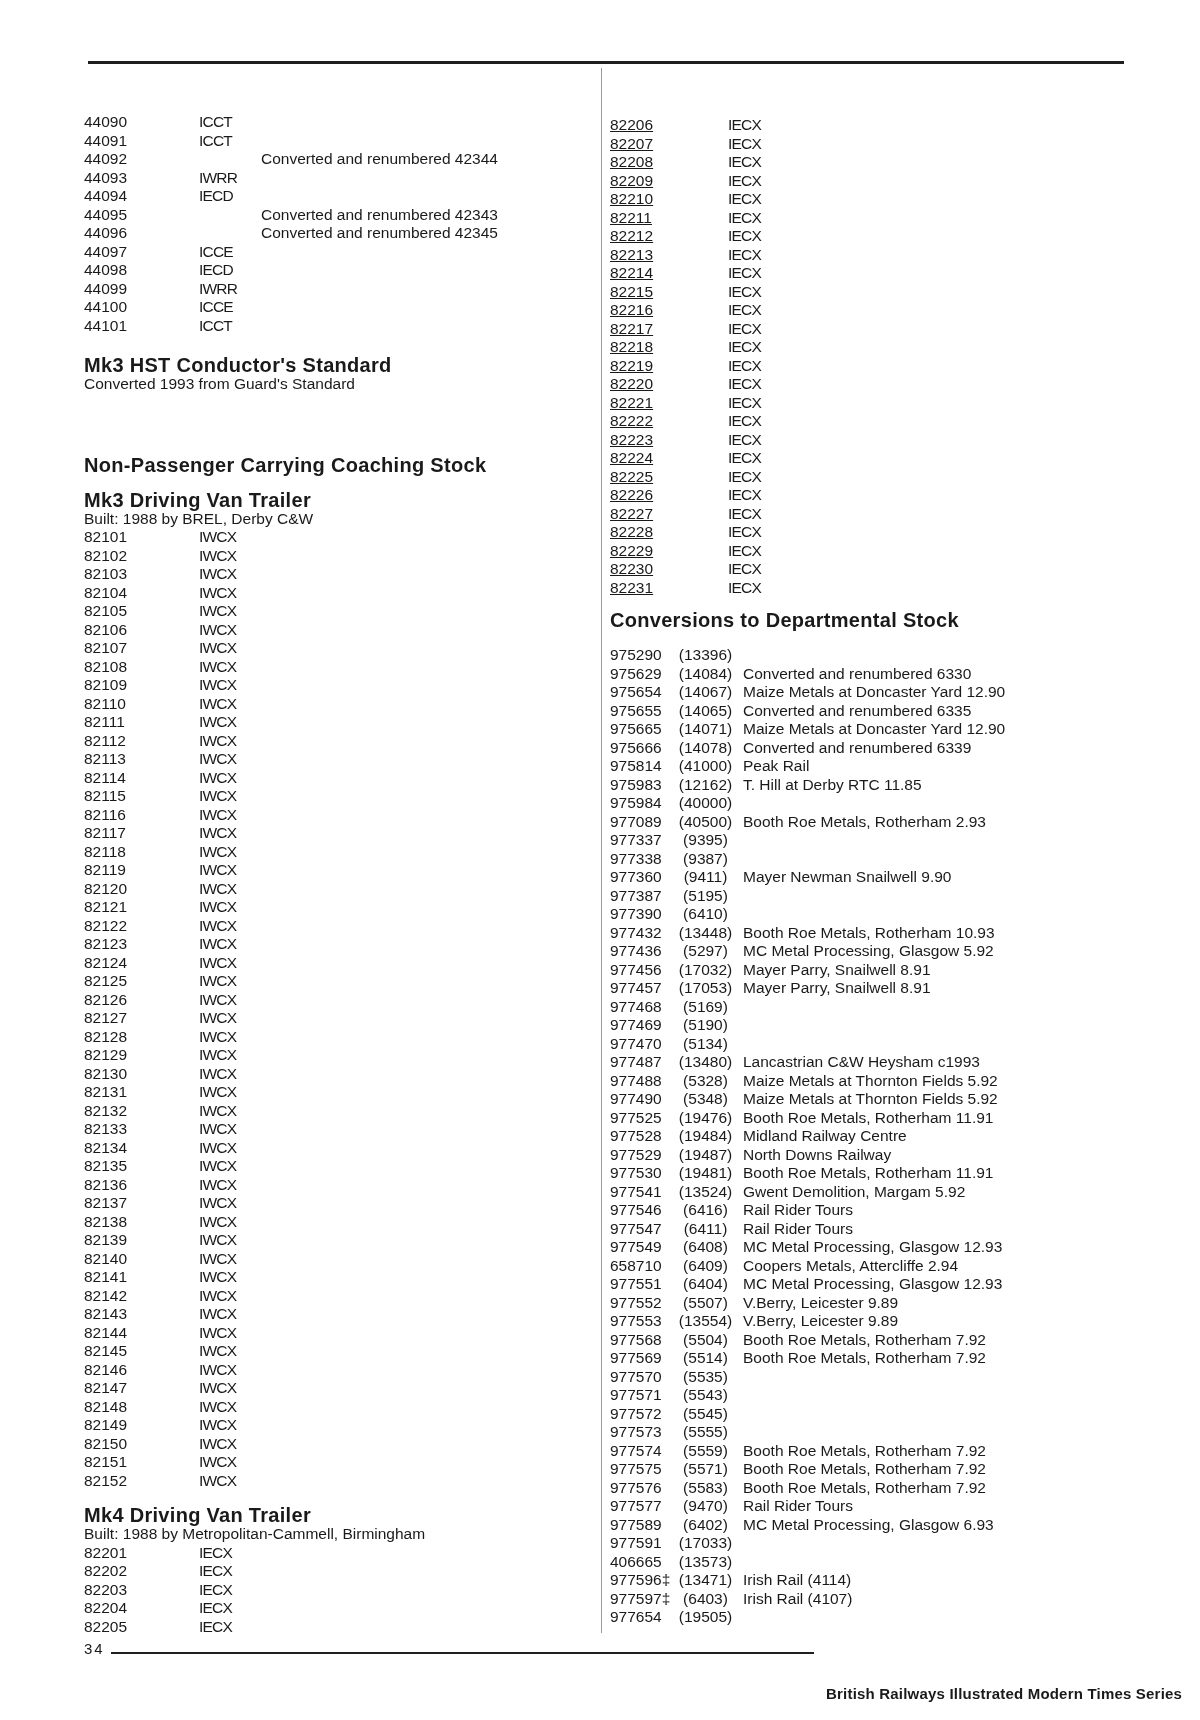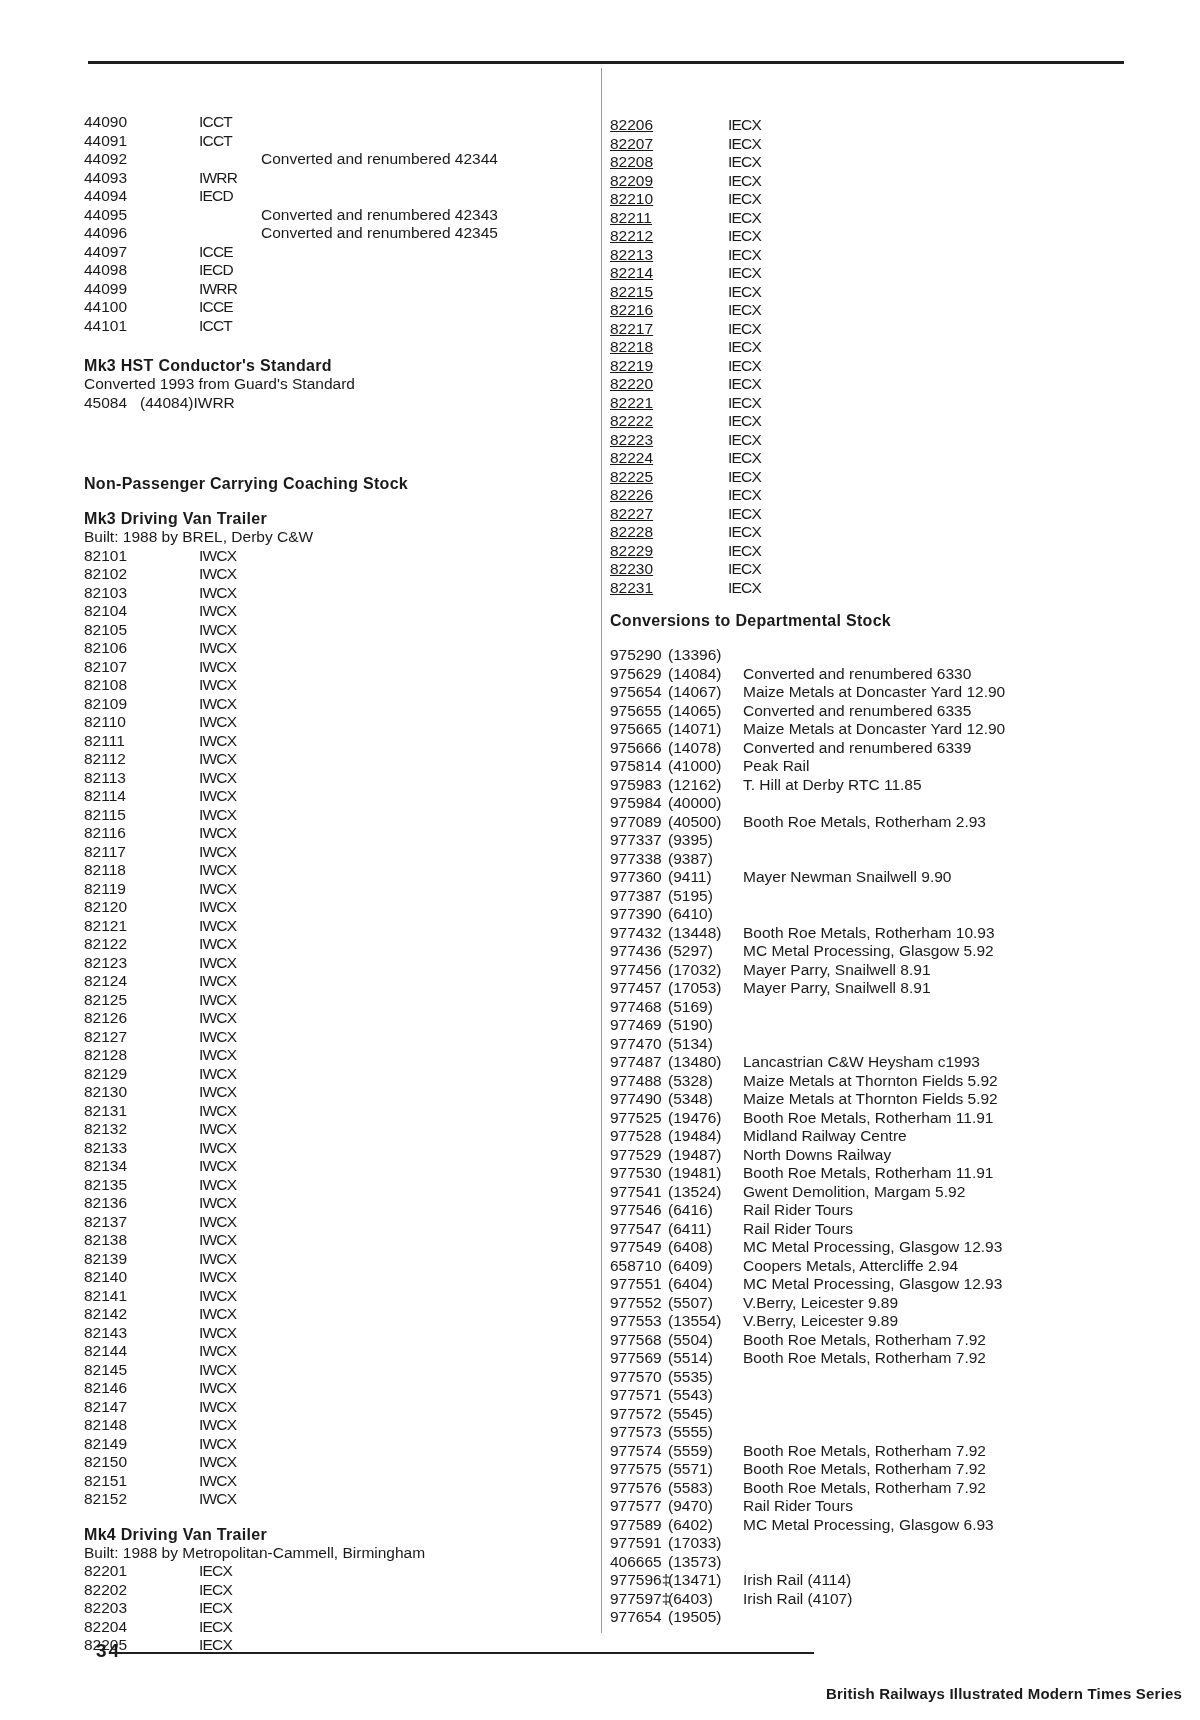--- a/index.html
+++ b/index.html
@@ -10,28 +10,28 @@
   .col { position: absolute; font-size: 15.5px; line-height: 18.5px; margin-top: 46px; }
   .left-col { left: 84px; top: 67px; width: 500px; }
   .right-col { left: 610px; top: 70px; width: 520px; }
   .row { display: flex; white-space: nowrap; height: 18.5px; }
   .num { width: 115px; }
   .code { width: 62px; letter-spacing: -0.8px; }
   .note { }
   .right-col .num { width: 118px; text-decoration: underline; }
   .right-col .code { width: 60px; }
   .conv .dnum { width: 58px; }
-  .conv .orig { width: 75px; }
-  .heading { font-weight: bold; font-size: 16px; letter-spacing: 0.3px; line-height: 19px; }
+  .conv .orig { width: 75px; text-align: center; }
+  .heading { font-weight: bold; font-size: 20px; letter-spacing: 0.3px; line-height: 19px; }
   .sub { line-height: 18.5px; }
   .gap-s { height: 16px; }
   .gap-m { height: 21px; }
   .gap-l { height: 62px; }
   .footer { position: absolute; top: 1640px; left: 84px; width: 1030px; height: 22px; }
-  .page-num { position: absolute; left: 12px; top: 0; font-weight: bold; font-size: 19px; letter-spacing: 2px; }
+  .page-num { position: absolute; left: 0; top: 0; font-weight: normal; font-size: 15px; letter-spacing: 2px; }
   .foot-rule { position: absolute; left: 27px; top: 12px; width: 703px; height: 2px; background: #1f1f1f; }
   .series-title { position: absolute; left: 742px; top: 1px; font-weight: bold; font-size: 15px; letter-spacing: 0.2px; white-space: nowrap; margin-top: 44px; }
 </style>
 </head>
 <body>
 
 <div class="top-rule"></div>
 <div class="col-divider"></div>
 
 <div class="col left-col">
@@ -94,21 +94,20 @@
       <div class="row">
         <span class="num">44101</span>
         <span class="code">ICCT</span>
         <span class="note"></span>
       </div>
     </div>
 
   <div class="gap-m"></div>
   <div class="heading">Mk3 HST Conductor's Standard</div>
   <div class="sub">Converted 1993 from Guard's Standard</div>
-  <div class="sub" style="white-space:pre;">45084   (44084)IWRR</div>
 
   <div class="gap-l"></div>
   <div class="heading">Non-Passenger Carrying Coaching Stock</div>
 
   <div class="gap-s"></div>
   <div class="heading">Mk3 Driving Van Trailer</div>
   <div class="sub">Built: 1988 by BREL, Derby C&amp;W</div>
   <div>
       <div class="row">
         <span class="num">82101</span>

